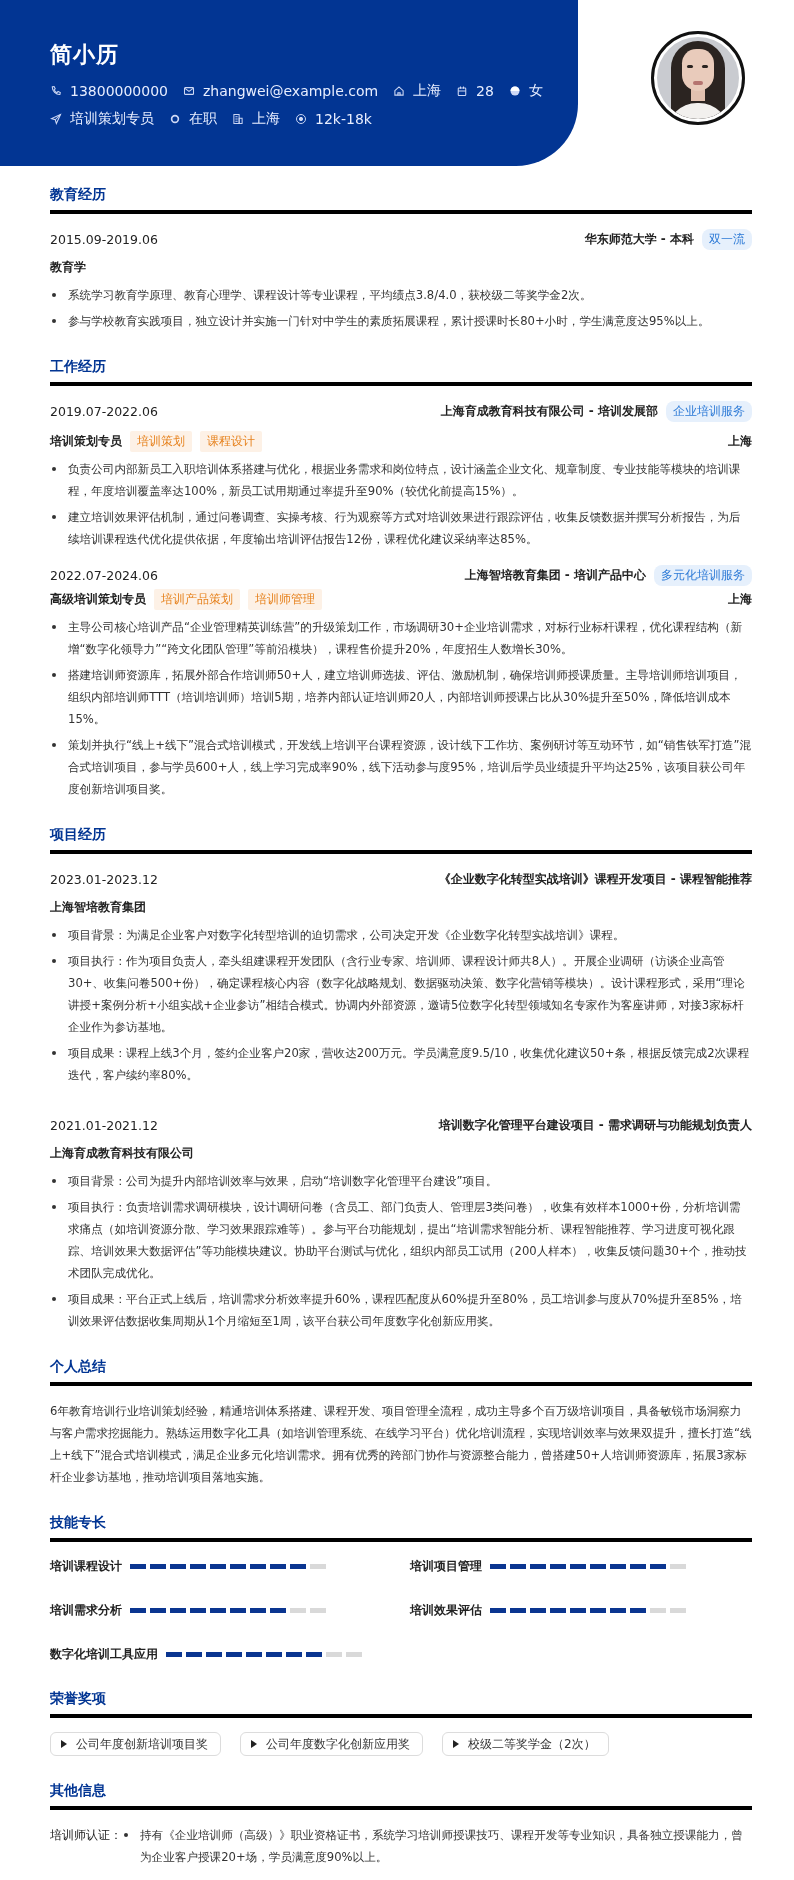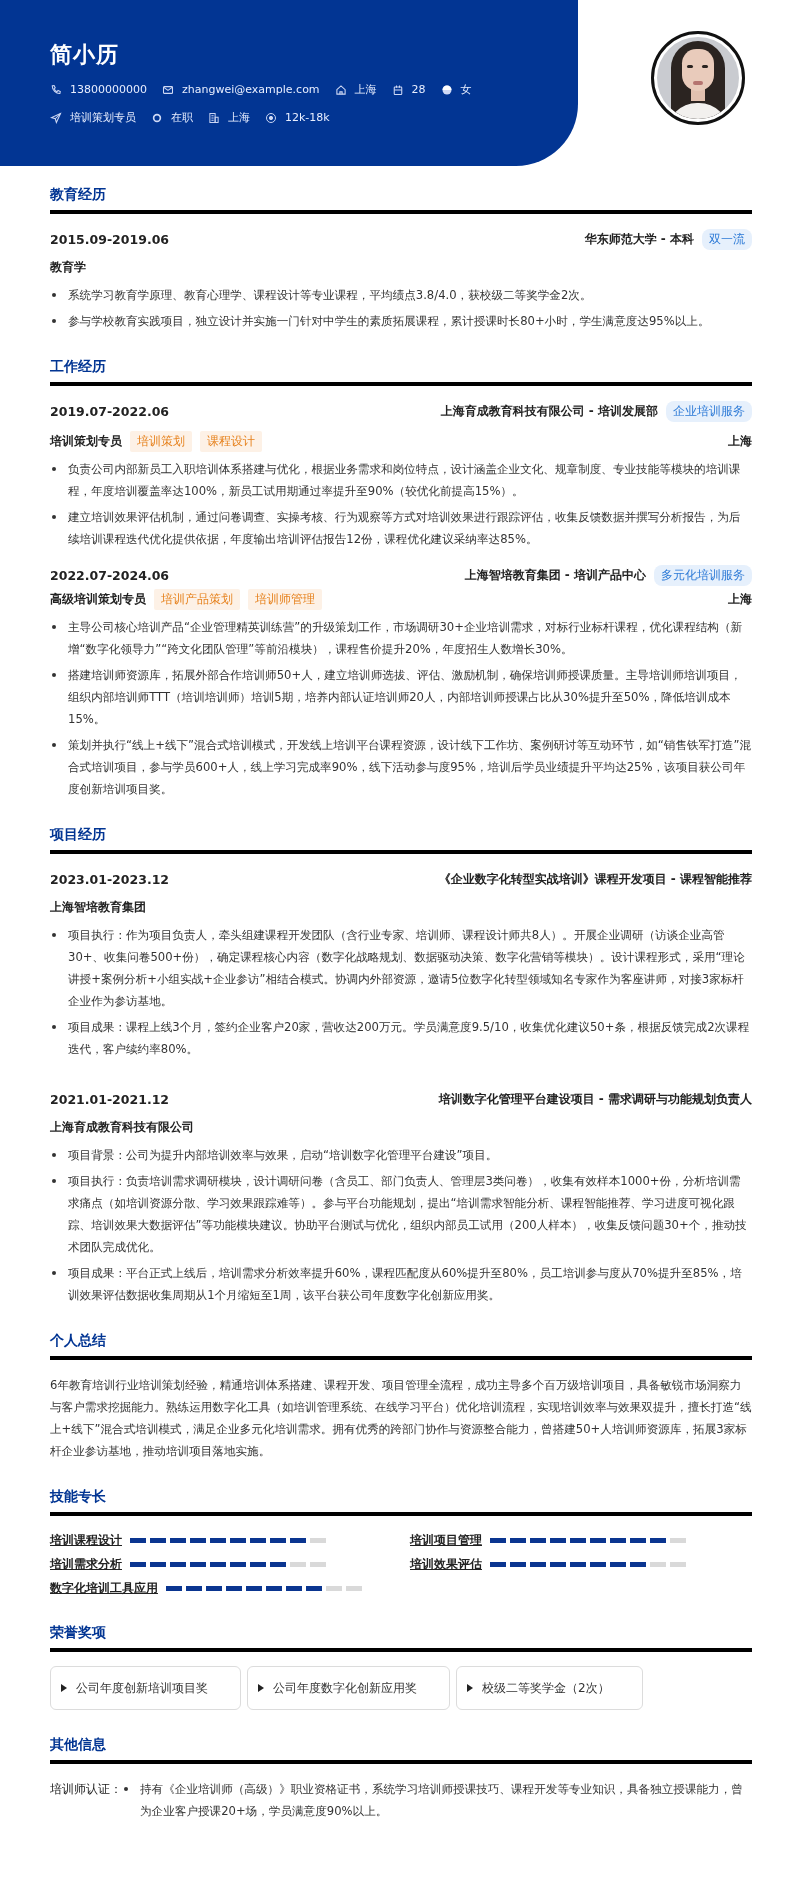--- a/index.html
+++ b/index.html
@@ -18,21 +18,21 @@
     border-bottom-right-radius: 62px;
     color: #fff;
   }
   .header .name {
     position: absolute; left: 50px; top: 40px;
     font-size: 22px; font-weight: bold; letter-spacing: 1px;
   }
   .info-row {
     position: absolute; left: 50px;
     display: flex; align-items: center;
-    font-size: 11px; color: #e8eeff;
+    font-size: 14px; color: #e8eeff;
   }
   .info-row.r1 { top: 82px; }
   .info-row.r2 { top: 110px; }
   .info-item { display: flex; align-items: center; margin-right: 15px; white-space: nowrap; }
   .info-item svg { width: 12px; height: 12px; margin-right: 8px; flex: none; }
   .avatar {
     position: absolute; left: 651px; top: 31px;
     width: 94px; height: 94px; border-radius: 50%;
     border: 3px solid #111; background: #fff; padding: 3px;
   }
@@ -49,21 +49,21 @@
 
   .content { position: absolute; left: 50px; top: 178px; width: 702px; }
   .section { margin-bottom: 18px; }
   .section-title {
     font-size: 14px; font-weight: bold; color: #023593;
     padding: 8px 0 6px 0; border-bottom: 4px solid #000000;
     margin-bottom: 14px;
   }
   .entry { margin-bottom: 12px; }
   .entry-head { display: flex; justify-content: space-between; align-items: center; height: 22px; }
-  .entry-date { font-weight: bold; font-size: 12.5px; }
+  .entry-date { font-weight: normal; font-size: 12.5px; }
   .entry-org { display: flex; align-items: center; font-weight: bold; font-size: 12px; }
   .badge-blue {
     margin-left: 8px; background: #e6f0fc; color: #2d7ad6;
     font-weight: normal; font-size: 12px; padding: 2px 7px; border-radius: 8px;
   }
   .entry-sub { display: flex; justify-content: space-between; align-items: center; height: 22px; margin-top: 8px; margin-bottom: 6px; }
   .entry-role { display: flex; align-items: center; font-weight: bold; font-size: 12px; }
   .badge-orange {
     margin-left: 8px; background: #fdf1e6; color: #e6811c;
     font-weight: normal; font-size: 12px; padding: 2px 7px; border-radius: 2px;
@@ -74,32 +74,32 @@
     position: relative; padding-left: 18px;
     font-size: 11.6px; line-height: 22px; color: #333;
     margin-bottom: 4px;
   }
   ul.bullets li::before {
     content: ""; position: absolute; left: 2px; top: 9px;
     width: 4px; height: 4px; border-radius: 50%; background: #333;
   }
   .summary { font-size: 11.6px; line-height: 22px; color: #333; }
 
-  .skills { display: grid; grid-template-columns: 360px 342px; row-gap: 4px; text-decoration: underline; }
+  .skills { display: grid; grid-template-columns: 360px 342px; row-gap: 24px; }
   .skill { display: flex; align-items: center; height: 20px; }
   .skill-name { font-size: 12px; font-weight: bold; margin-right: 8px; white-space: nowrap; }
   .skill-bar { display: flex; }
   .seg { width: 16px; height: 5px; margin-right: 4px; background: #d9d9d9; }
   .seg.on { background: #0a3590; }
 
   .awards { display: flex; }
   .award {
     display: flex; align-items: center;
     border: 1px solid #dcdcdc; border-radius: 6px;
-    padding: 0 32px 0 10px; height: 44px; margin-right: 6px;
+    padding: 0 12px 0 10px; height: 24px; margin-right: 19px;
     font-size: 12px; color: #333; background: #fff;
   }
   .award .tri { width: 0; height: 0; border-left: 6px solid #222; border-top: 4.5px solid transparent; border-bottom: 4.5px solid transparent; margin-right: 9px; }
 
   .other-row { display: flex; align-items: flex-start; }
   .other-label { font-weight: normal; font-size: 12px; line-height: 22px; white-space: nowrap; }
   .other-row ul.bullets { flex: 1; }
 </style>
 </head>
 <body>
@@ -264,20 +264,21 @@
 
     <div class="entry">
       <div class="entry-head">
         <span class="entry-date">2023.01-2023.12</span>
         <span class="entry-org">《企业数字化转型实战培训》课程开发项目 - 课程智能推荐</span>
       </div>
       <div class="entry-sub" style="margin-top:6px">
         <span class="entry-role">上海智培教育集团</span>
       </div>
       <ul class="bullets">
+        <li>项目背景：为满足企业客户对数字化转型培训的迫切需求，公司决定开发《企业数字化转型实战培训》课程。</li>
         <li>项目执行：作为项目负责人，牵头组建课程开发团队（含行业专家、培训师、课程设计师共8人）。开展企业调研（访谈企业高管30+、收集问卷500+份），确定课程核心内容（数字化战略规划、数据驱动决策、数字化营销等模块）。设计课程形式，采用“理论讲授+案例分析+小组实战+企业参访”相结合模式。协调内外部资源，邀请5位数字化转型领域知名专家作为客座讲师，对接3家标杆企业作为参访基地。</li>
         <li>项目成果：课程上线3个月，签约企业客户20家，营收达200万元。学员满意度9.5/10，收集优化建议50+条，根据反馈完成2次课程迭代，客户续约率80%。</li>
       </ul>
     </div>
 
     <div class="entry" style="margin-top:28px">
       <div class="entry-head">
         <span class="entry-date">2021.01-2021.12</span>
         <span class="entry-org">培训数字化管理平台建设项目 - 需求调研与功能规划负责人</span>
       </div>

